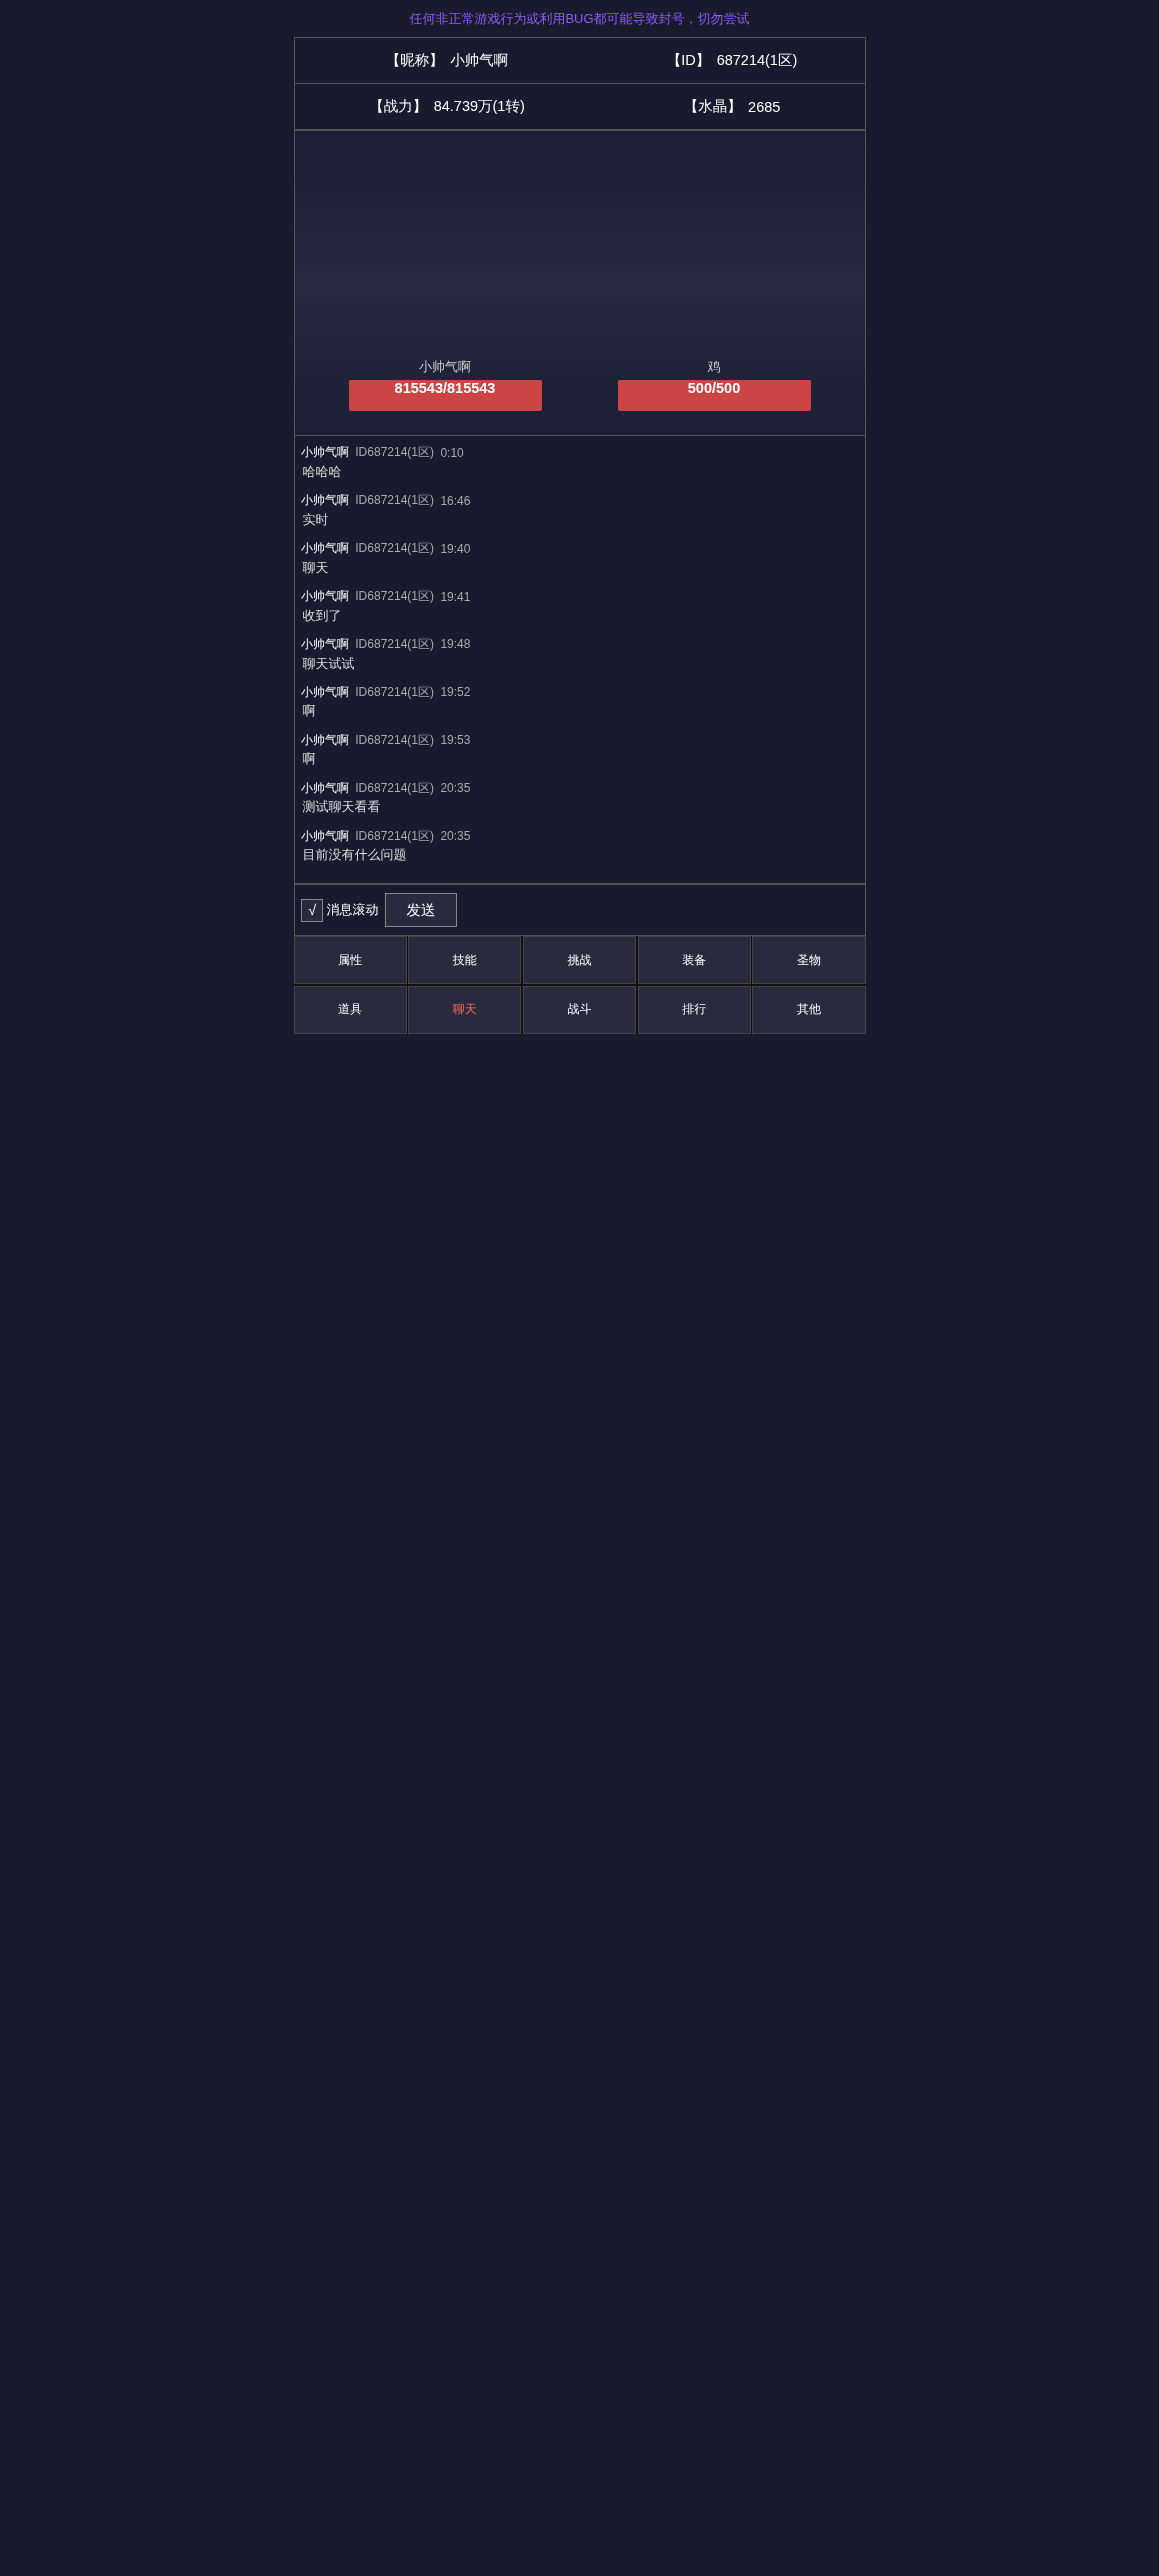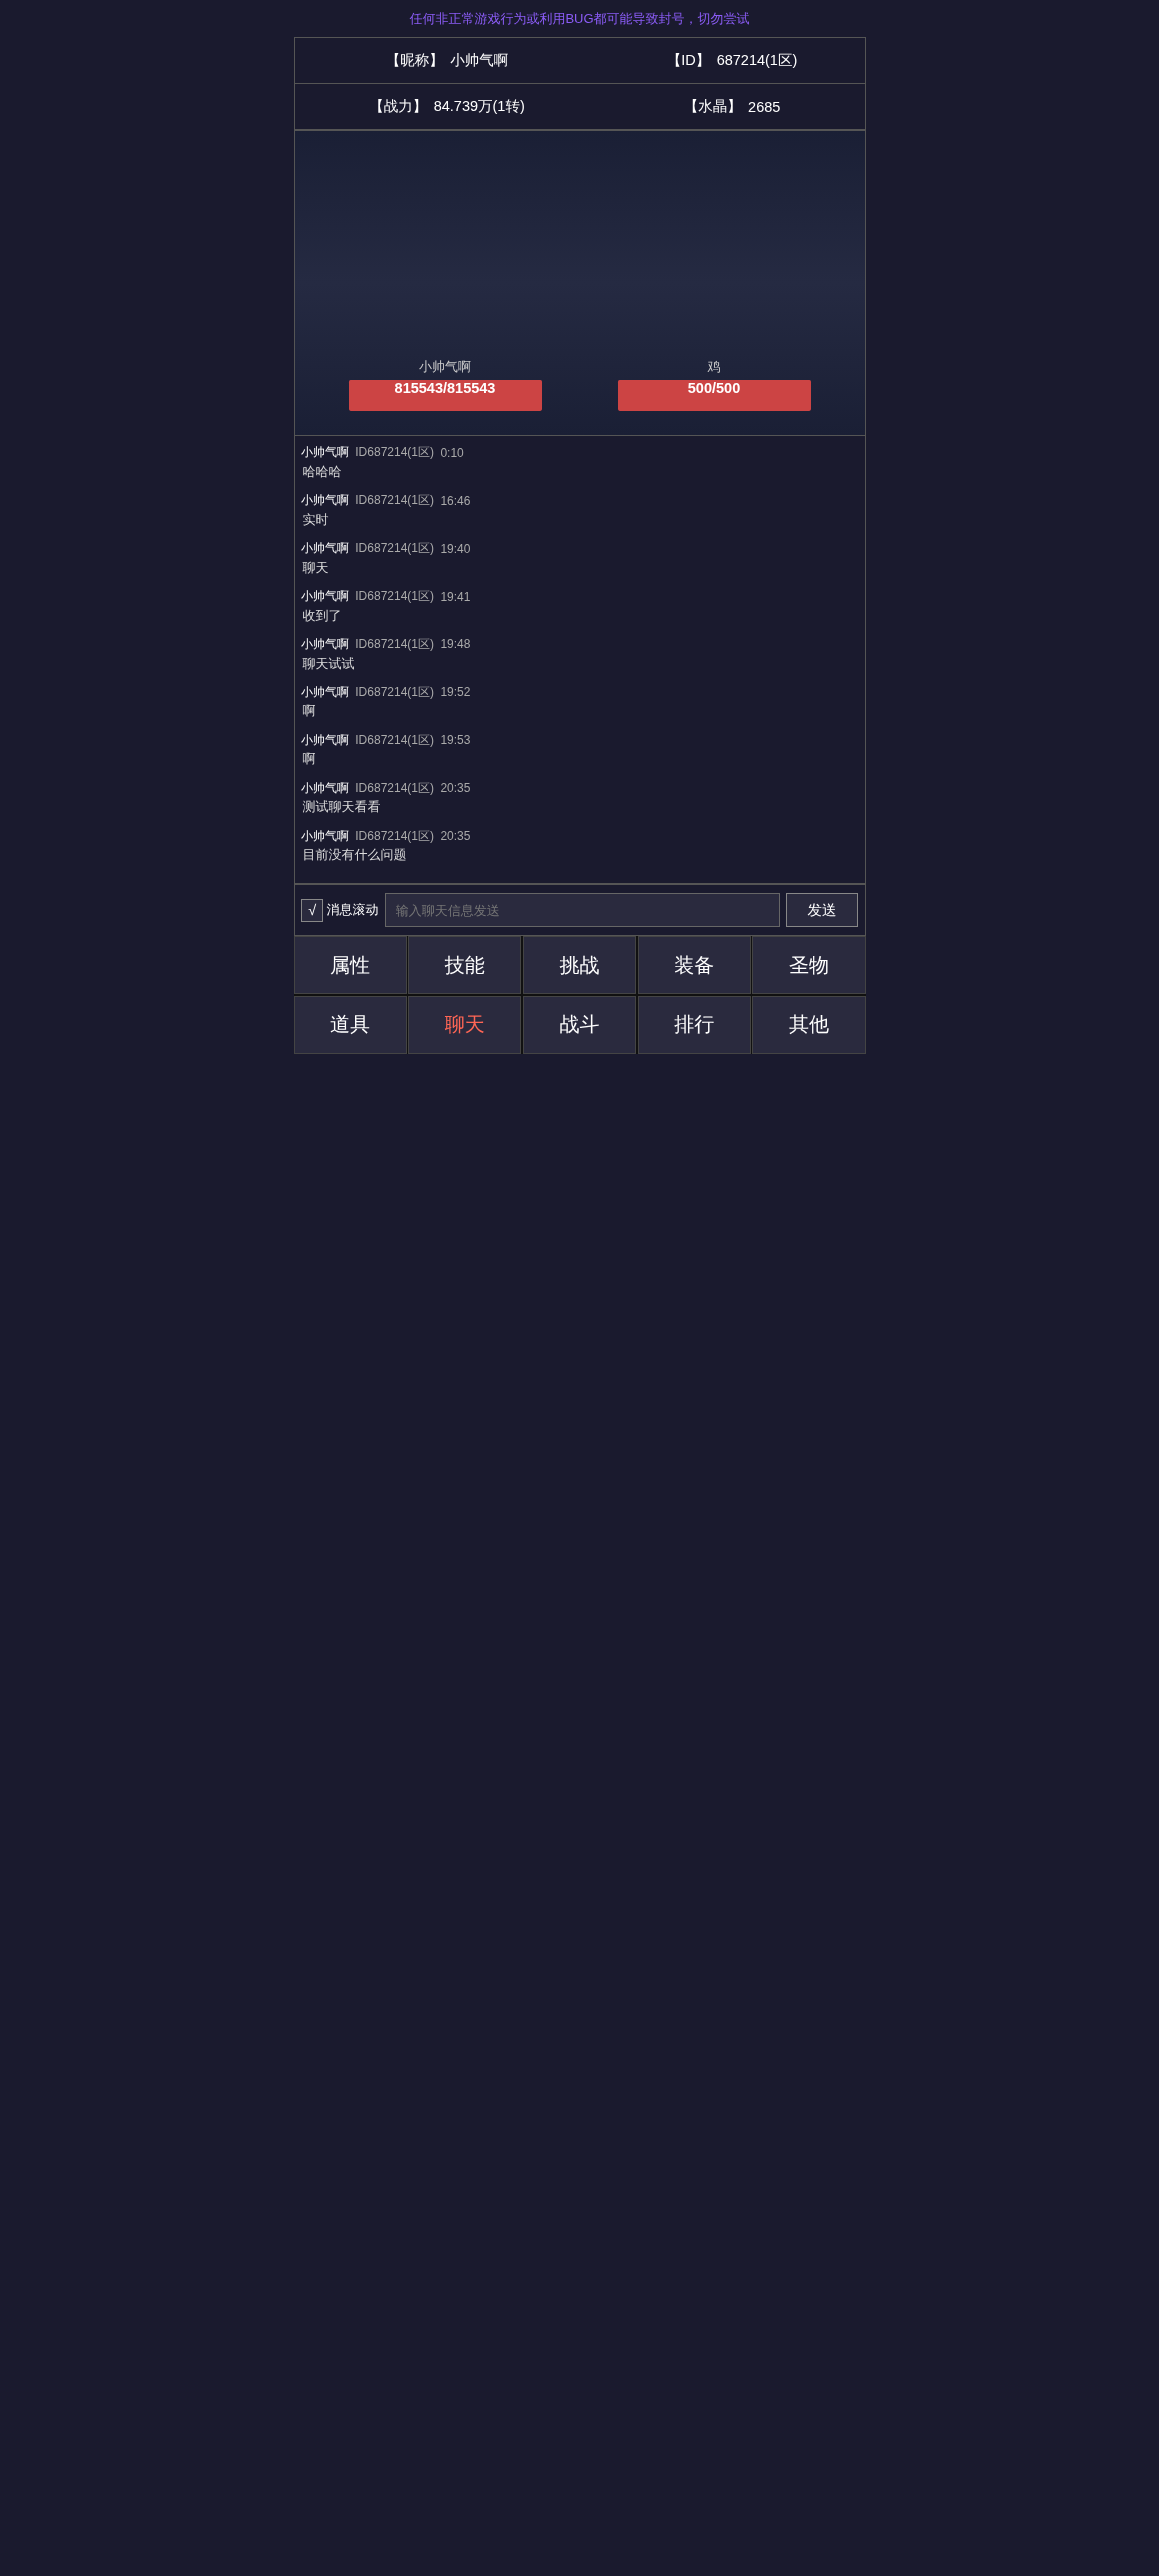--- a/index.html
+++ b/index.html
@@ -214,21 +214,21 @@
       display: grid;
       grid-template-columns: repeat(5, 1fr);
       gap: 1.6px;
       background-color: #111;
     }
 
     .nav-btn {
       background-color: #2a2a3e;
       border: 0.8px solid #444;
       color: #ffffff;
-      font-size: 20px;
+      font-size: 12px;
       padding: 14.5px 0;
       text-align: center;
       cursor: pointer;
       font-family: "Microsoft YaHei", sans-serif;
     }
 
     .nav-btn.active {
       color: #ff6655;
     }
 
@@ -366,21 +366,20 @@
   </div>
   </div>
 
 <div class="chat-input-row">
   <div class="scroll-checkbox">
     <div class="checkbox-icon">
       <span>√</span>
     </div>
     <span>消息滚动</span>
   </div>
-  <input class="chat-input" type="text" placeholder="输入聊天信息发送" style="">
   <button class="send-btn">发送</button>
 </div>
 
 <div class="bottom-nav" id="bottom-nav">
 <button class="nav-btn">属性</button>
     <button class="nav-btn">技能</button>
     <button class="nav-btn">挑战</button>
     <button class="nav-btn">装备</button>
     <button class="nav-btn">圣物</button>
     <button class="nav-btn">道具</button>

